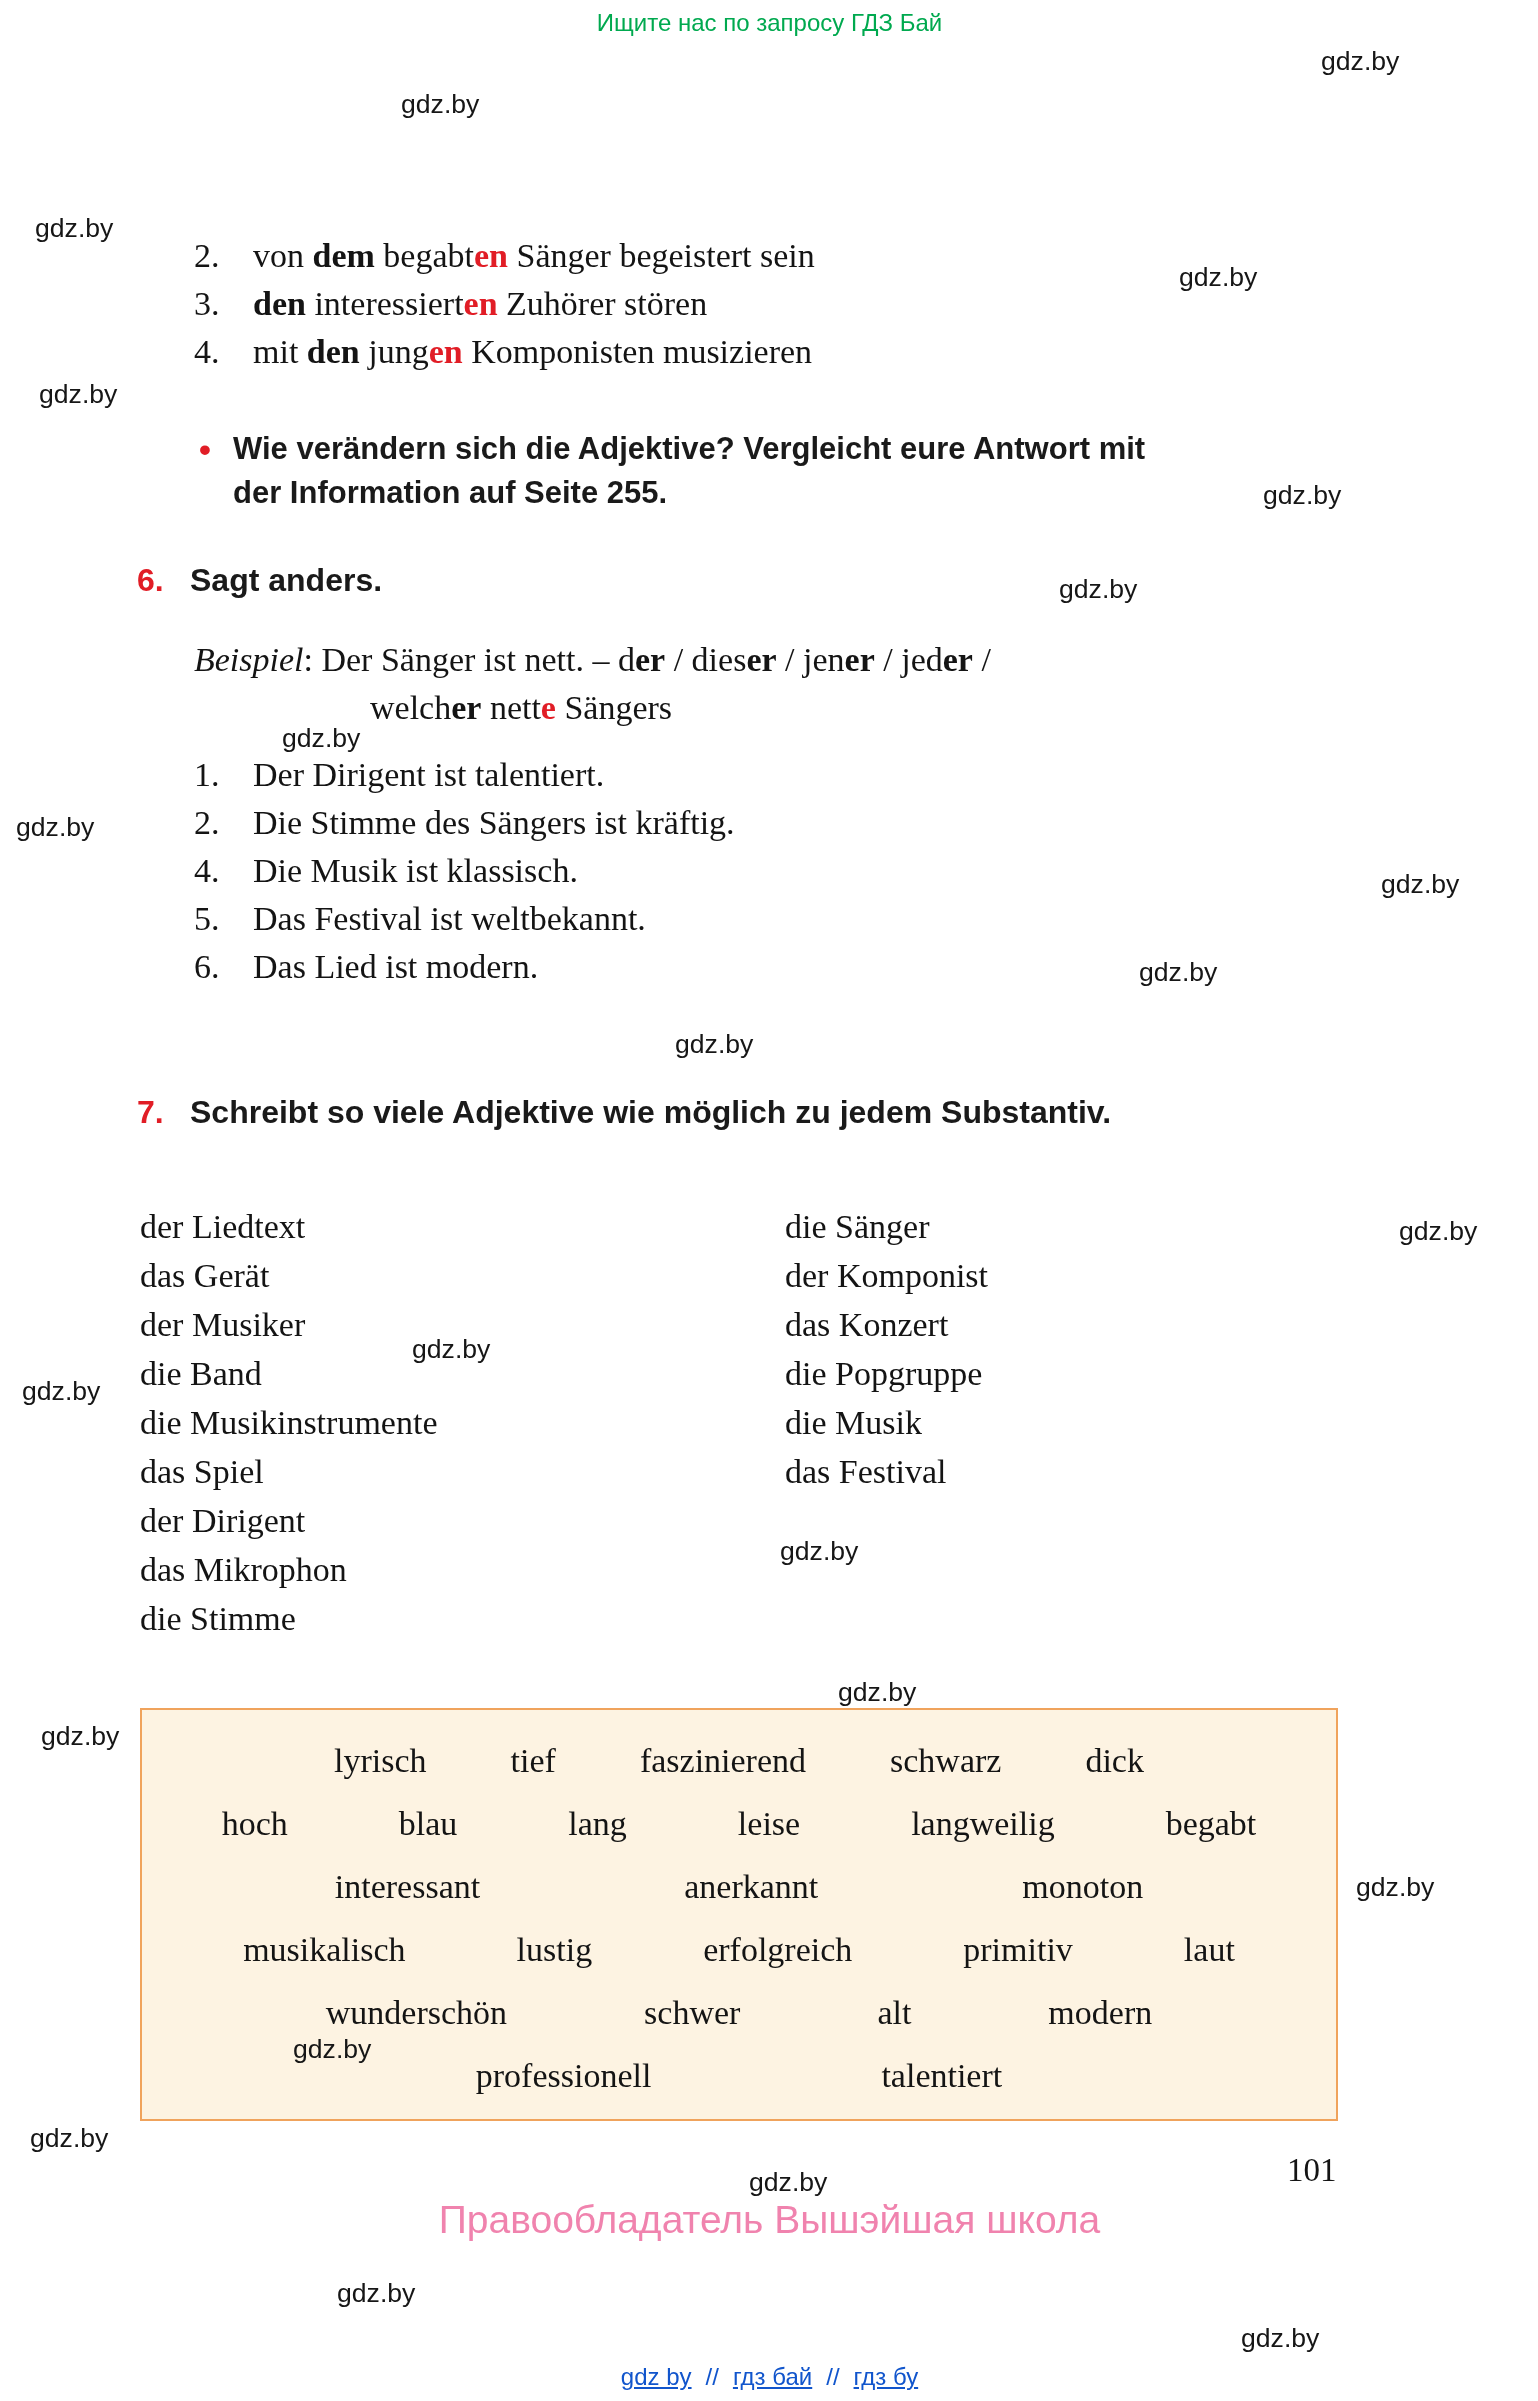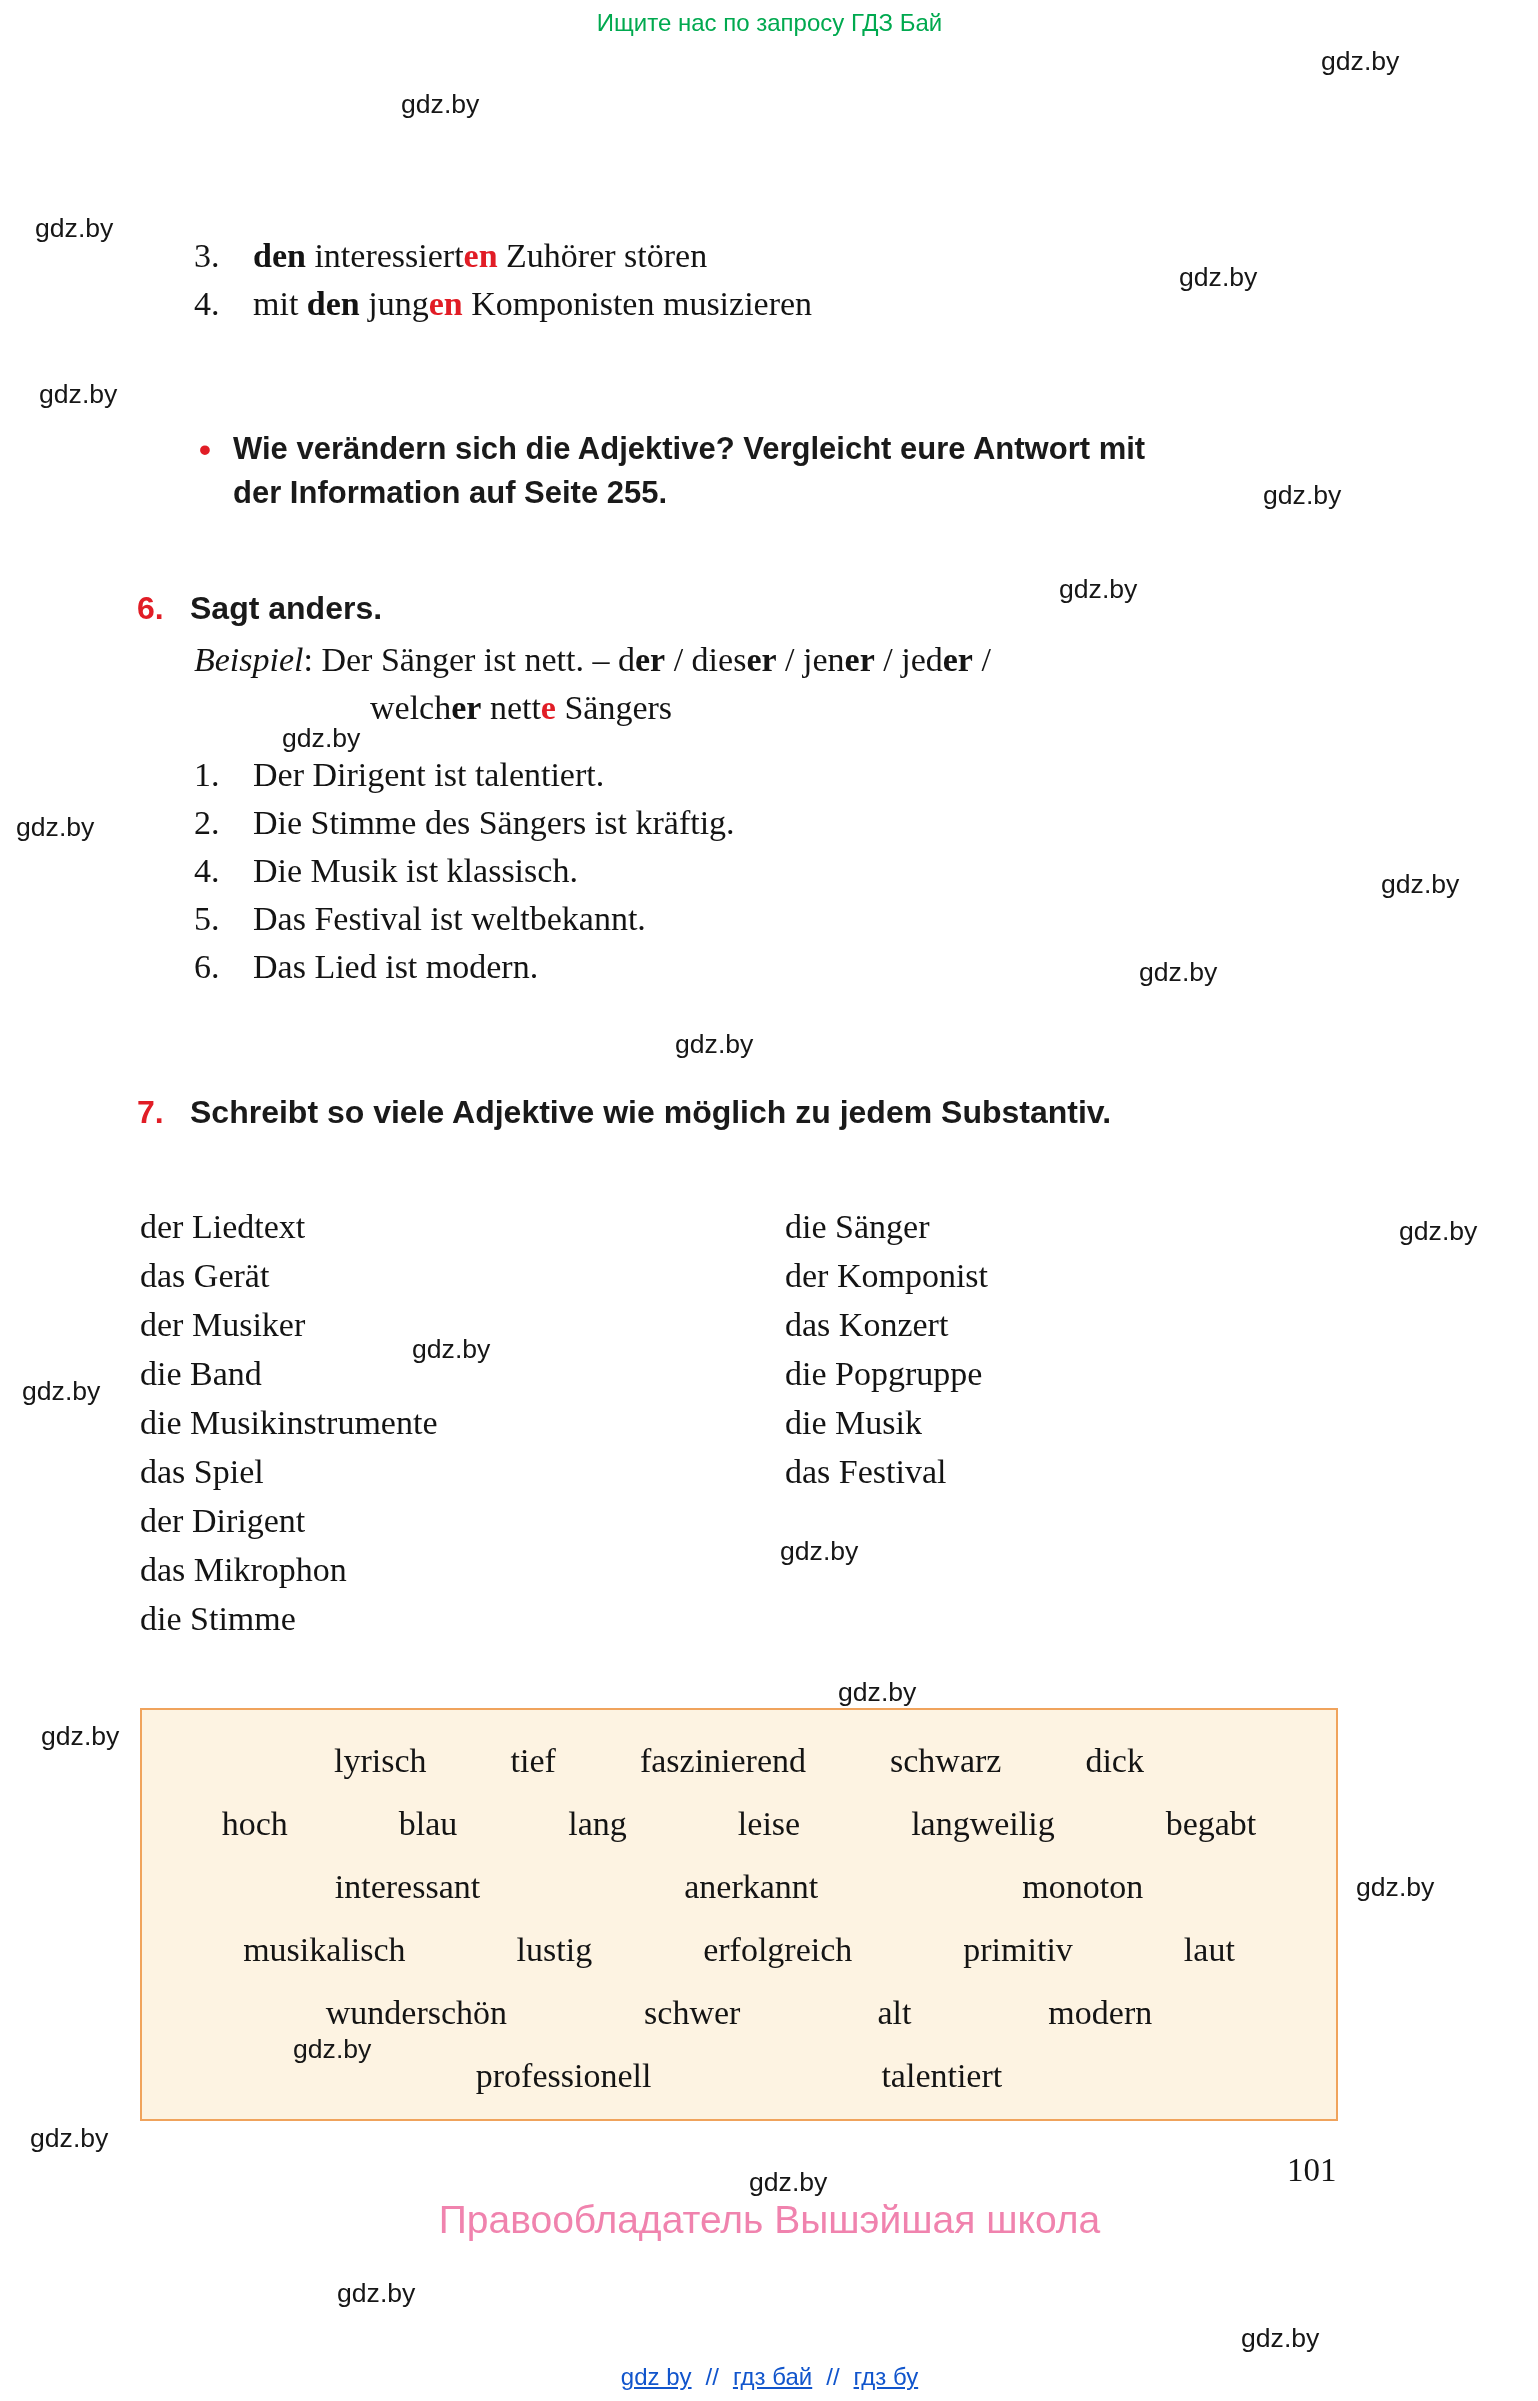--- a/index.html
+++ b/index.html
@@ -101,33 +101,34 @@
   <div class="wm" style="left:838px;top:1677px">gdz.by</div>
   <div class="wm" style="left:41px;top:1721px">gdz.by</div>
   <div class="wm" style="left:1356px;top:1872px">gdz.by</div>
   <div class="wm" style="left:293px;top:2034px">gdz.by</div>
   <div class="wm" style="left:30px;top:2123px">gdz.by</div>
   <div class="wm" style="left:749px;top:2167px">gdz.by</div>
   <div class="wm" style="left:337px;top:2278px">gdz.by</div>
   <div class="wm" style="left:1241px;top:2323px">gdz.by</div>
 
   <div class="abs" style="left:194px;top:232px">
+    <div class="serif-line"><span class="num-col">2.</span><span><span>von </span><span class="seg-b">dem</span><span> begabt</span><span class="seg-b seg-r">en</span><span> Sänger begeistert sein</span></span></div>
     <div class="serif-line"><span class="num-col">3.</span><span><span class="seg-b">den</span><span> interessiert</span><span class="seg-b seg-r">en</span><span> Zuhörer stören</span></span></div>
     <div class="serif-line"><span class="num-col">4.</span><span><span>mit </span><span class="seg-b">den</span><span> jung</span><span class="seg-b seg-r">en</span><span> Komponisten musizieren</span></span></div>
   </div>
 
   <div class="note">
     <span class="bullet">•</span>
     <div>
       <div>Wie verändern sich die Adjektive? Vergleicht eure Antwort mit</div>
       <div>der Information auf Seite 255.</div>
     </div>
   </div>
 
-  <div class="task-head" style="left:137px;top:588px">
+  <div class="task-head" style="left:137px;top:560px">
     <span class="tnum">6.</span><span>Sagt anders.</span>
   </div>
 
   <div class="abs" style="left:194px;top:636px">
     <div class="serif-line"><span class="seg-i">Beispiel</span><span>: Der Sänger ist nett. – d</span><span class="seg-b">er</span><span> / dies</span><span class="seg-b">er</span><span> / jen</span><span class="seg-b">er</span><span> / jed</span><span class="seg-b">er</span><span> /</span></div>
     <div class="serif-line example-indent"><span>welch</span><span class="seg-b">er</span><span> nett</span><span class="seg-b seg-r">e</span><span> Sängers</span></div>
   </div>
 
   <div class="abs" style="left:194px;top:751px">
     <div class="serif-line"><span class="num-col">1.</span><span>Der Dirigent ist talentiert.</span></div>

